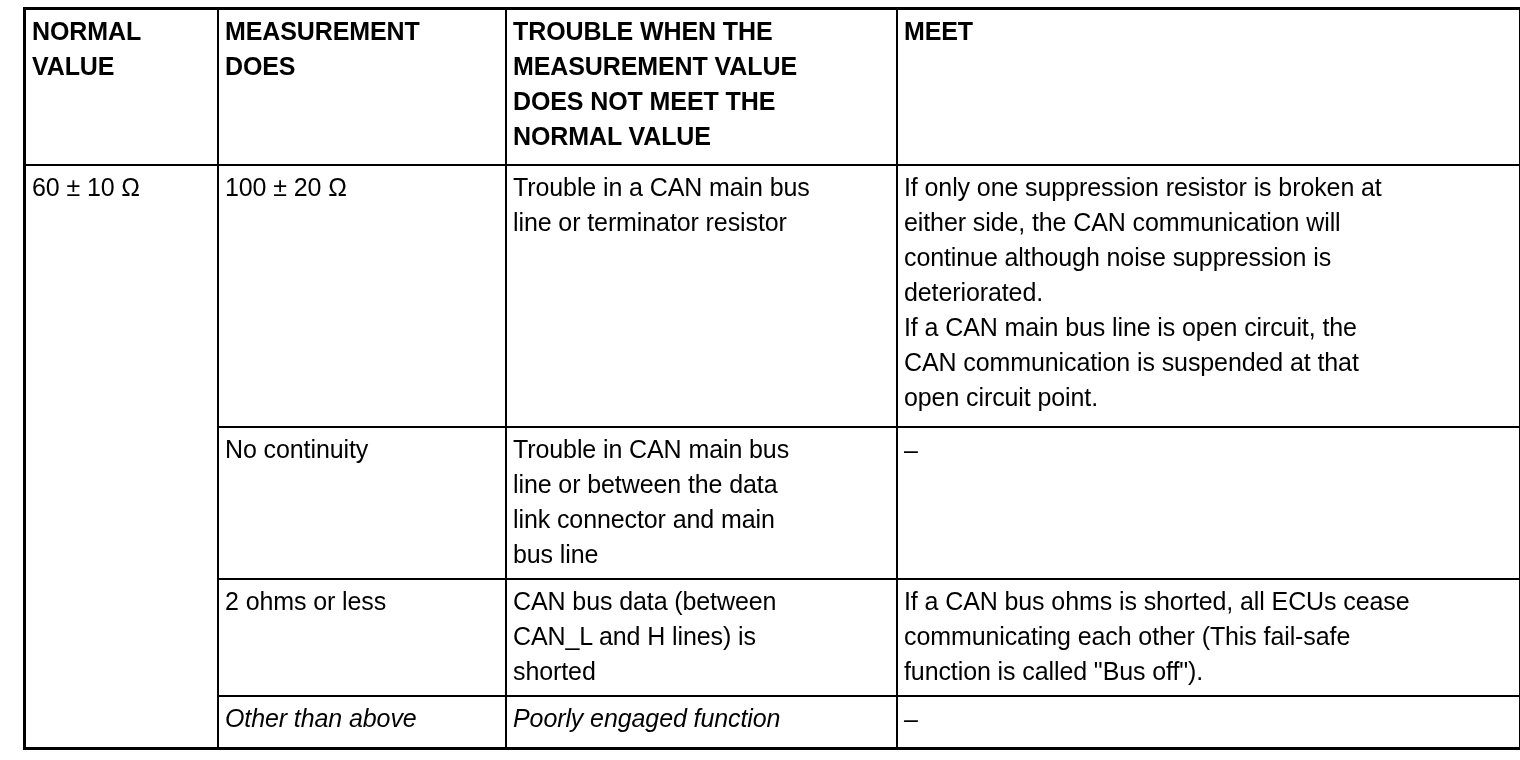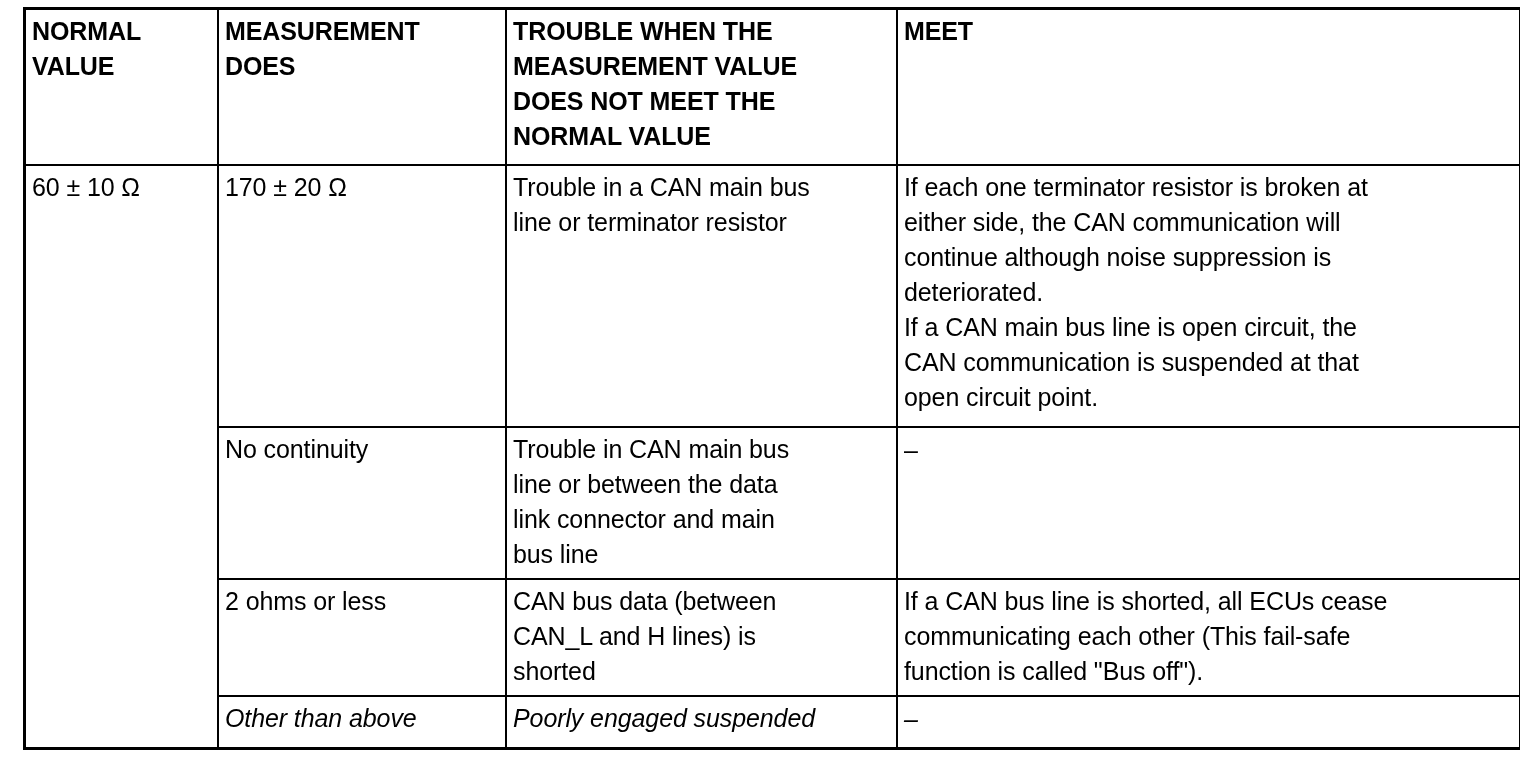--- a/index.html
+++ b/index.html
@@ -96,28 +96,28 @@
           <span class="cell-text">MEET</span>
         </th>
       </tr>
     </thead>
     <tbody>
       <tr class="row-1">
         <td class="col-normal row-normal-value" rowspan="4">
           <span class="cell-text">60 ± 10 Ω</span>
         </td>
         <td class="col-measure">
-          <span class="cell-text">170 ± 20 Ω</span>
+          <span class="cell-text">100 ± 20 Ω</span>
         </td>
         <td class="col-trouble">
           <span class="cell-text">Trouble in a CAN main bus
 line or terminator resistor</span>
         </td>
         <td class="col-note">
-          <span class="cell-text">If each one terminator resistor is broken at
+          <span class="cell-text">If only one suppression resistor is broken at
 either side, the CAN communication will
 continue although noise suppression is
 deteriorated.
 If a CAN main bus line is open circuit, the
 CAN communication is suspended at that
 open circuit point.</span>
         </td>
       </tr>
       <tr class="row-2">
         <td class="col-measure">
@@ -136,31 +136,31 @@
       <tr class="row-3">
         <td class="col-measure">
           <span class="cell-text">2 ohms or less</span>
         </td>
         <td class="col-trouble">
           <span class="cell-text">CAN bus data (between
 CAN_L and H lines) is
 shorted</span>
         </td>
         <td class="col-note">
-          <span class="cell-text">If a CAN bus line is shorted, all ECUs cease
+          <span class="cell-text">If a CAN bus ohms is shorted, all ECUs cease
 communicating each other (This fail-safe
 function is called "Bus off").</span>
         </td>
       </tr>
       <tr class="row-4">
         <td class="col-measure">
           <span class="cell-text">Other than above</span>
         </td>
         <td class="col-trouble">
-          <span class="cell-text">Poorly engaged suspended</span>
+          <span class="cell-text">Poorly engaged function</span>
         </td>
         <td class="col-note">
           <span class="dash">–</span>
         </td>
       </tr>
     </tbody>
   </table>
 
 </div>
 

